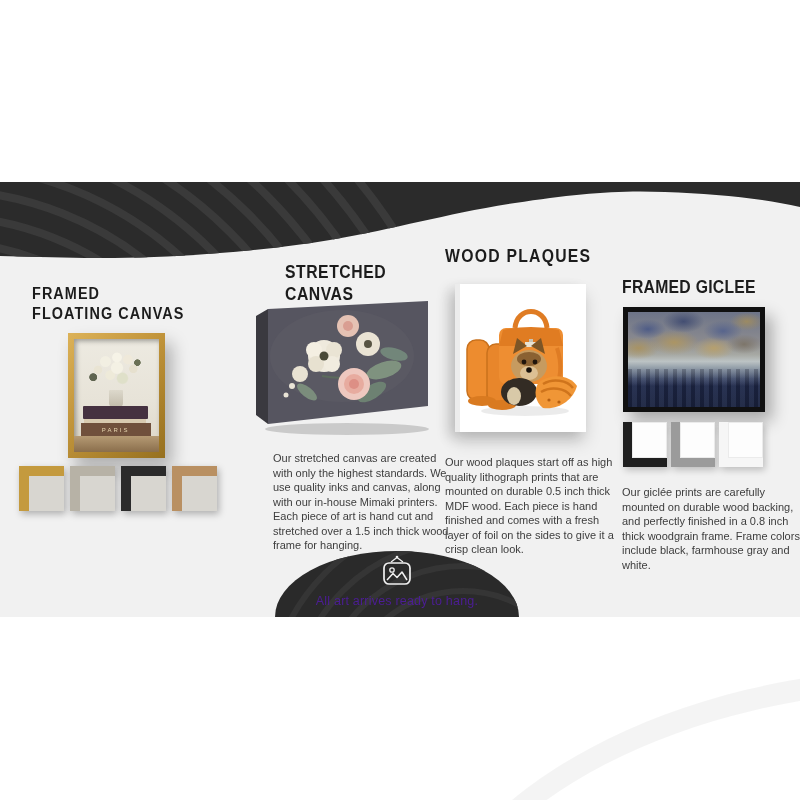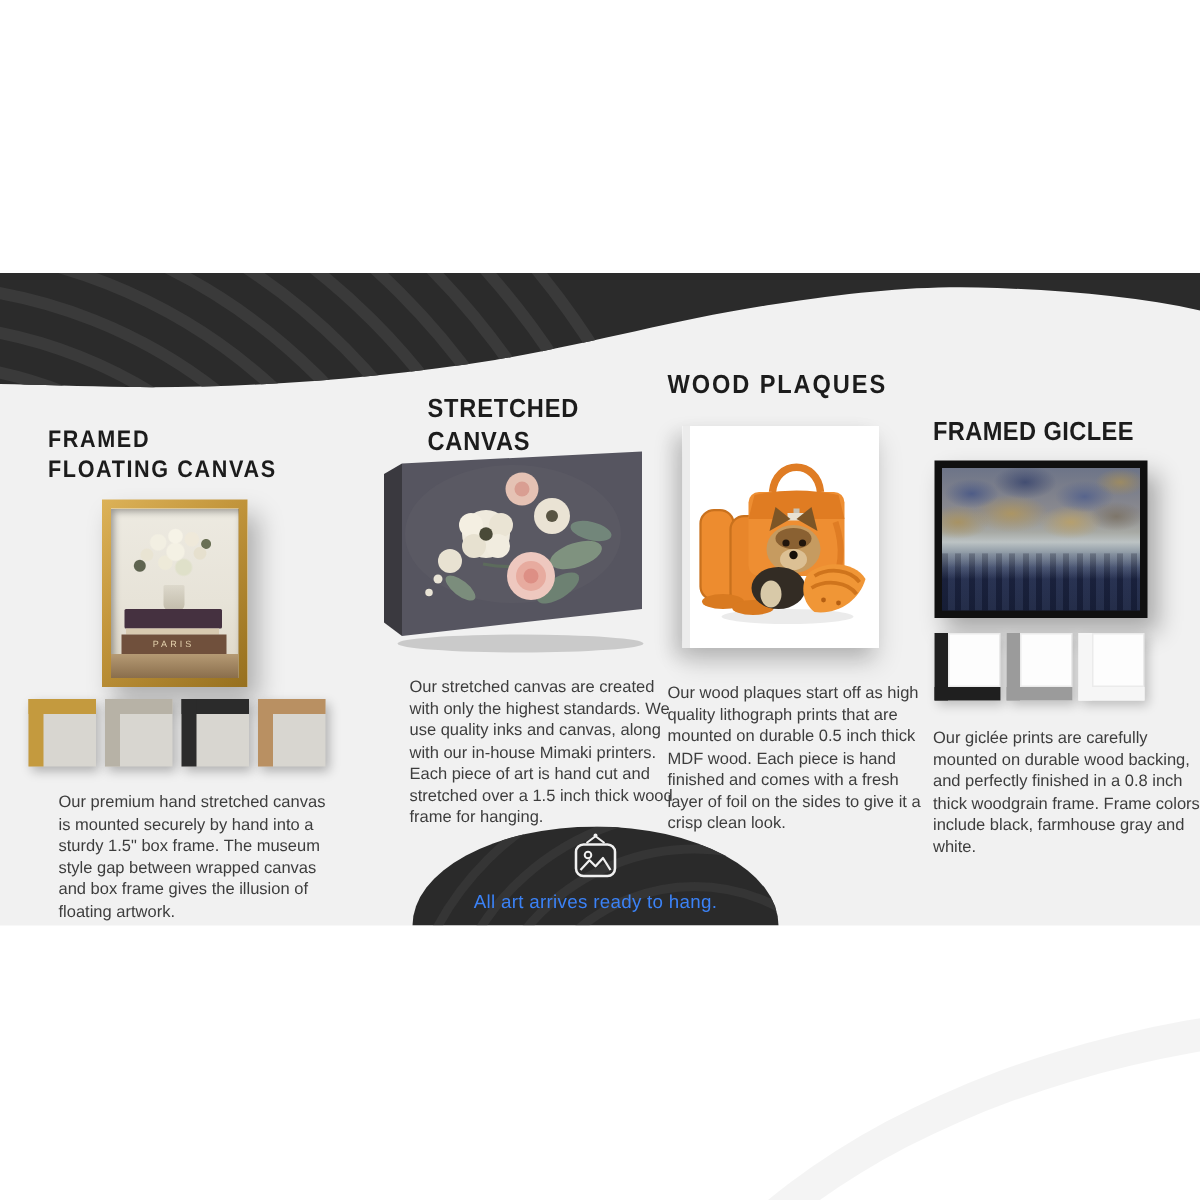--- a/index.html
+++ b/index.html
@@ -86,21 +86,21 @@
       radial-gradient(ellipse 30px 16px at 65% 38%, rgba(185,160,105,.9), transparent 70%),
       radial-gradient(ellipse 26px 14px at 88% 34%, rgba(120,110,95,.8), transparent 70%),
       linear-gradient(180deg,#6d7488 0%,#8a8a8f 30%,#a7a9a4 45%,#bcc3c4 52%,#8c98a4 60%,#3c4768 70%,#232c4c 78%,#1d2540 100%);}
   .streaks{position:absolute;left:0;right:0;bottom:0;height:40%;
     background:linear-gradient(180deg,rgba(170,180,190,.3),rgba(20,27,50,0) 45%),
       repeating-linear-gradient(90deg,rgba(16,22,44,.5) 0 4px,rgba(58,70,100,.25) 4px 9px);}
 
   
   .hang-icon{position:absolute;left:377px;top:553px;}
   .hang-label{position:absolute;left:267px;top:594px;width:260px;text-align:center;
-        font-size:12.5px;color:#3b82f6;letter-spacing:.2px;}
+        font-size:12.5px;color:#4c1d95;letter-spacing:.2px;}
   .swoosh{position:absolute;left:415px;top:672px;width:900px;height:520px;border-radius:50%;
         border-top:22px solid rgba(0,0,0,.045);border-left:22px solid transparent;
         border-right:22px solid transparent;border-bottom:22px solid transparent;
         transform:rotate(-7deg);box-sizing:border-box;}
 </style>
 </head>
 <body>
 
 <div class="stage" style="--dark: #2b2b2b; --swirl: #3a3a3a; --bg: #f1f1f1; --heading: #1c1c1c; --body: #3d3d3d;">
 
@@ -146,21 +146,20 @@
       <div class="book-paris">
         <span>PARIS</span>
       </div>
       <div class="table-strip"></div>
     </div>
   </div>
   <div class="corner row1" style="left: 19px; --c: #c49a3e;"></div>
   <div class="corner row1" style="left: 70px; --c: #b7b2a6;"></div>
   <div class="corner row1" style="left: 121px; --c: #2b2b2b;"></div>
   <div class="corner row1" style="left: 172px; --c: #b99062;"></div>
-  <p class="body" id="b1">Our premium hand stretched canvas is mounted securely by hand into a sturdy 1.5" box frame. The museum style gap between wrapped canvas and box frame gives the illusion of floating artwork.</p>
 
   <div class="h" id="h2">
     <span>STRETCHED</span>
     <span>CANVAS</span>
   </div>
   <svg id="art2" viewBox="0 0 180 140">
     <ellipse cx="95" cy="133" rx="82" ry="6" fill="rgba(0,0,0,.16)"></ellipse>
     <polygon points="4,20 16,13 16,128 4,119" fill="#3a393f"></polygon>
     <defs>
         <clipPath id="frontclip">

